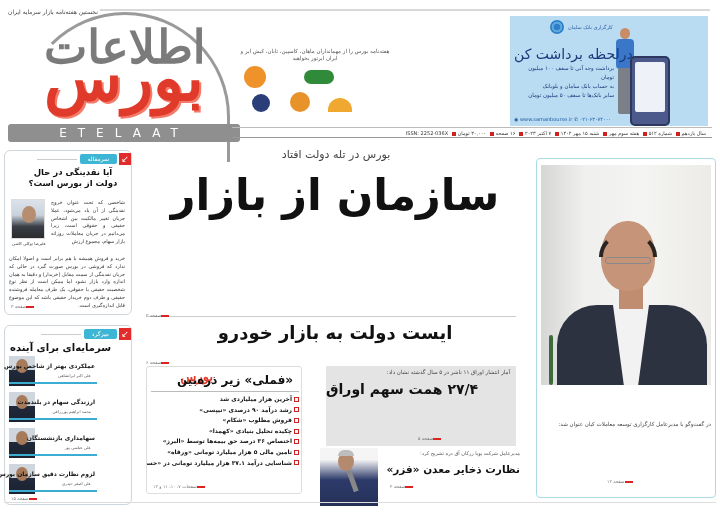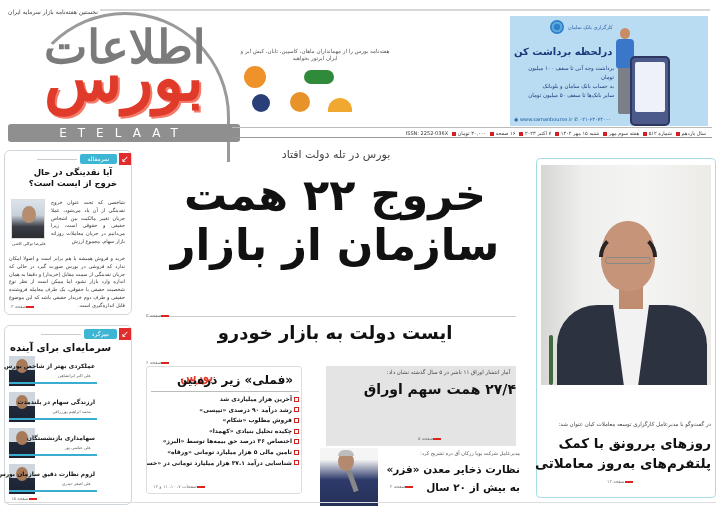--- a/index.html
+++ b/index.html
@@ -16,21 +16,21 @@
   .logo-bourse { position: absolute; left: 40px; top: 44px; font-size: 64px; font-weight: bold; color: #e03a2a; font-family: "DejaVu Serif", serif; line-height: 1; direction: rtl; text-shadow: 2px 2px 0 #f47a6a; }
   .logo-bar { position: absolute; left: 4px; top: 122px; width: 232px; height: 18px; background: #8f8f8f; border-radius: 3px; color: #fff; font-size: 12px; letter-spacing: 11px; text-align: center; line-height: 18px; font-family: "DejaVu Sans", sans-serif; direction: ltr; }
 
   .airlines { position: absolute; left: 240px; top: 48px; width: 150px; height: 78px; }
   .airlines-text { font-size: 5.5px; color: #555; text-align: center; line-height: 7px; }
   .al-logo { position: absolute; border-radius: 50%; }
 
   .ad { position: absolute; left: 510px; top: 16px; width: 198px; height: 110px; background: #b9dcf2; direction: rtl; overflow: hidden; }
   .ad-bank { position: absolute; right: 130px; top: 4px; font-size: 5px; color: #2a5aa0; text-align: right; line-height: 6px; }
   .ad-bank-emblem { position: absolute; left: 40px; top: 4px; width: 14px; height: 14px; border-radius: 50%; background: radial-gradient(circle, #2e7fc8 30%, #5aa7de 31%, #5aa7de 55%, #2e7fc8 56%); }
-  .ad-title { position: absolute; right: 4px; top: 30px; font-size: 10px; font-weight: bold; color: #1a3a7a; white-space: nowrap; }
+  .ad-title { position: absolute; right: 4px; top: 30px; font-size: 14px; font-weight: normal; color: #1a3a7a; white-space: nowrap; }
   .ad-lines { position: absolute; right: 4px; top: 48px; font-size: 5.5px; color: #1a3a7a; line-height: 9px; text-align: right; width: 100px; }
   .ad-phone { position: absolute; left: 96px; top: 40px; width: 40px; height: 70px; background: #4b5a8a; border-radius: 5px; border: 2px solid #2d3760; }
   .ad-phone-screen { position: absolute; left: 3px; top: 4px; right: 3px; bottom: 12px; background: #eef2f8; border-radius: 2px; }
   .ad-person { position: absolute; left: 104px; top: 12px; width: 22px; height: 90px; }
   .ad-person .head { position: absolute; left: 6px; top: 0; width: 10px; height: 11px; background: #c98c64; border-radius: 50%; }
   .ad-person .torso { position: absolute; left: 2px; top: 11px; width: 18px; height: 30px; background: #3a77c8; border-radius: 4px; }
   .ad-person .legs { position: absolute; left: 4px; top: 40px; width: 14px; height: 46px; background: #7a7f88; border-radius: 2px; }
   .ad-url { position: absolute; left: 4px; bottom: 4px; font-size: 5px; color: #1a5aa0; white-space: nowrap; direction: ltr; }
 
   .dateline { position: absolute; left: 232px; top: 127px; width: 480px; height: 11px; border-top: 1px solid #bbb; border-bottom: 1px solid #999; font-size: 5px; color: #333; line-height: 10px; padding-right: 6px; white-space: nowrap; overflow: hidden; }
@@ -75,21 +75,21 @@
   .fameli-logo { position: absolute; left: 26px; top: 2px; width: 40px; height: 20px; color: #e03a2a; font-weight: bold; font-size: 13px; font-family: "DejaVu Serif", serif; direction: rtl; }
   .fameli-title { position: absolute; right: 8px; top: 6px; font-size: 12px; font-weight: bold; white-space: nowrap; }
   .fameli-rule { position: absolute; left: 4px; top: 24px; width: 148px; height: 1px; background: #bbb; }
   .fameli-list { position: absolute; right: 2px; top: 27px; width: 152px; list-style: none; }
   .fameli-list li { font-size: 6px; font-weight: bold; line-height: 10.6px; white-space: nowrap; overflow: hidden; display: flex; align-items: center; }
   .fameli-list li .chk { display: inline-block; width: 5px; height: 5px; border: 1px solid #d02020; margin-left: 2px; flex: 0 0 auto; }
   .fameli-ref { left: 6px; bottom: 4px; }
 
   .gray-box { position: absolute; left: 326px; top: 366px; width: 190px; height: 80px; background: #e4e4e4; }
   .gray-kicker { position: absolute; right: 6px; top: 3px; font-size: 5.5px; color: #444; white-space: nowrap; }
-  .gray-headline { position: absolute; left: 0; right: 0; top: 12px; text-align: right; font-size: 14px; font-weight: bold; line-height: 22px; }
+  .gray-headline { position: absolute; left: 0; right: 0; top: 12px; text-align: left; font-size: 14px; font-weight: bold; line-height: 22px; }
   .gray-ref { left: 92px; top: 70px; }
 
   .bottom-story { position: absolute; left: 306px; top: 448px; width: 216px; height: 60px; }
   .bs-photo { position: absolute; left: 14px; top: 0; width: 58px; height: 58px; background: linear-gradient(180deg, #f5f5f5 0%, #f5f5f5 20%, #2d3a6a 55%, #263158 100%); }
   .bs-photo .face { position: absolute; left: 18px; top: 4px; width: 16px; height: 19px; border-radius: 50%; background: #b48a6e; }
   .bs-photo .hair { position: absolute; left: 18px; top: 2px; width: 16px; height: 6px; border-radius: 8px 8px 0 0; background: #bdbdbd; }
   .bs-photo .mic { position: absolute; left: 30px; top: 22px; width: 5px; height: 22px; background: #888; transform: rotate(-20deg); }
   .bs-kicker { position: absolute; right: 2px; top: 2px; font-size: 5px; color: #555; white-space: nowrap; }
   .bs-headline { position: absolute; right: 2px; top: 12px; font-size: 10.5px; font-weight: bold; line-height: 18px; white-space: nowrap; text-align: right; }
   .bs-ref { left: 84px; top: 36px; }
@@ -168,21 +168,21 @@
   </div>
 </header>
 
 <aside class="left-col">
   <section class="boxed box1">
     <div class="badge-row">
       <div class="badge-arrow">↙</div>
       <div class="badge-label">سرمقاله</div>
       <div class="badge-line"></div>
     </div>
-    <div class="op-title">آیا نقدینگی در حال خروج از ایست است؟</div>
+    <div class="op-title">آیا نقدینگی در حال دولت از بورس است؟</div>
     <div class="op-photo">
       <div class="face"></div>
       <div class="cap">علیرضا توکلی کاشی</div>
     </div>
     <div class="op-body">شاخصی که تحت عنوان خروج نقدینگی از آن یاد می‌شود، عملا جریان تغییر مالکیت بین اشخاص حقیقی و حقوقی است، زیرا می‌دانیم در جریان معاملات روزانه بازار سهام، مجموع ارزش</div>
     <div class="op-body2">خرید و فروش همیشه با هم برابر است و اصولا امکان ندارد که فروشی در بورس صورت گیرد در حالی که جریان نقدینگی از سمت مقابل (خریدار) و دقیقا به همان اندازه وارد بازار نشود اما ممکن است از نظر نوع شخصیت حقیقی یا حقوقی، یک طرف معامله فروشنده حقیقی و طرف دوم خریدار حقیقی باشد که این موضوع قابل اندازه‌گیری است.</div>
     <div class="pg-ref" style="left:6px;top:153px;"><span class="dash"></span><span>صفحه ۳</span></div>
   </section>
 
   <section class="boxed box2">
@@ -225,21 +225,20 @@
       <div class="inv-name" style="right:30px;">علی اصغر حیدری</div>
       <div class="inv-line" style="right:28px;"></div>
     </div>
     <div class="pg-ref" style="left:6px;top:170px;"><span class="dash"></span><span>صفحه ۱۵</span></div>
   </section>
 </aside>
 
 <main>
   <div class="kicker">بورس در تله دولت افتاد</div>
   <h1 class="headline">
-    <div>خروج ۲۲ همت</div>
     <div>سازمان از بازار</div>
   </h1>
   <div class="rule1"></div>
   <div class="pg-ref hl-ref1"><span class="dash"></span><span>صفحه ۳</span></div>
 
   <h2 class="subhead">ایست دولت به بازار خودرو</h2>
   <div class="pg-ref hl-ref2"><span class="dash"></span><span>صفحه ۶</span></div>
 
   <section class="fameli">
     <div class="fameli-logo">بورس</div>
@@ -288,37 +287,32 @@
 
   <section class="bottom-story">
     <div class="bs-photo">
       <div class="face"></div>
         <div class="hair"></div>
         <div class="mic"></div>
     </div>
     <div class="bs-kicker">مدیرعامل شرکت پویا زرکان آق دره تشریح کرد:</div>
     <div class="bs-headline">
       <div>نظارت ذخایر معدن «فزر»</div>
-      <div>به بیش از ۲۰ سال</div>
     </div>
     <div class="pg-ref bs-ref"><span class="dash"></span><span>صفحه ۲</span></div>
   </section>
 </main>
 
 <aside class="right-col">
   <div class="rc-photo">
     <div class="plant"></div>
     <div class="suit"></div>
     <div class="shirt"></div>
     <div class="neck"></div>
     <div class="head"></div>
     <div class="hair"></div>
     <div class="glasses"></div>
   </div>
   <div class="rc-kicker">در گفت‌وگو با مدیرعامل کارگزاری توسعه معاملات کیان عنوان شد:</div>
-  <div class="rc-headline">
-    <div>روزهای پررونق با کمک</div>
-    <div>پلتفرم‌های به‌روز معاملاتی</div>
-  </div>
   <div class="pg-ref rc-ref"><span class="dash"></span><span>صفحه ۱۲</span></div>
 </aside>
 
 <div class="bottom-rule"></div>
 
 </body></html>

